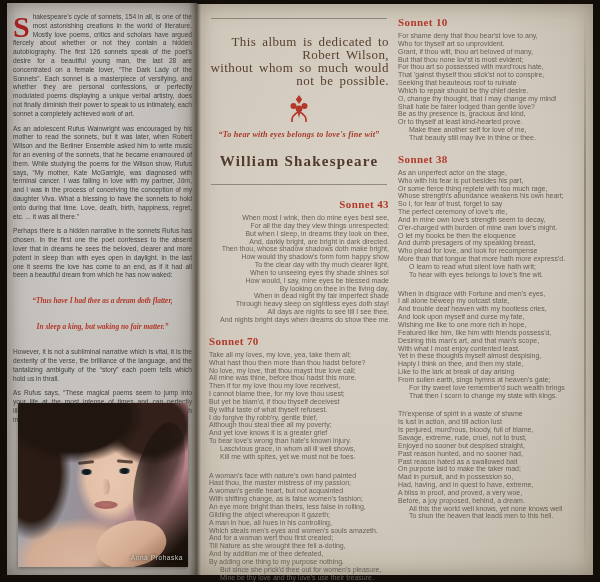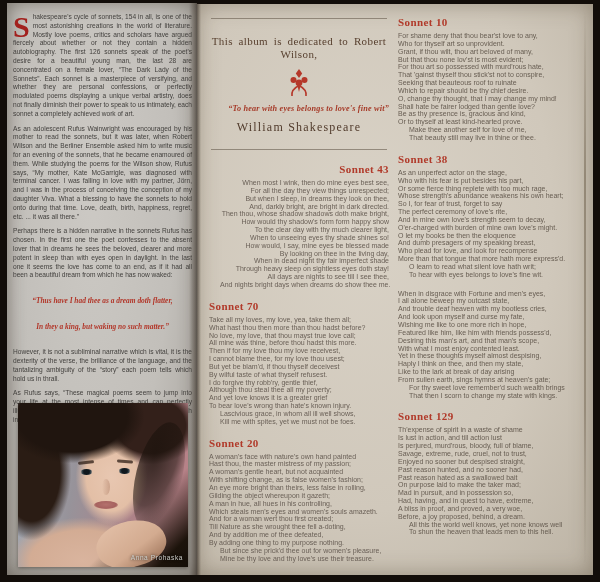--- a/index.html
+++ b/index.html
@@ -56,48 +56,48 @@
     transform:rotate(14deg);
     background:radial-gradient(ellipse at 30% 30%,rgba(30,20,14,.85) 0%,rgba(30,20,14,.55) 50%,rgba(30,20,14,0) 75%);}
   .photo-caption{position:absolute;right:5px;bottom:6px;font-size:6.5px;letter-spacing:.6px;
     color:#cfd0cc;text-shadow:0 0 3px rgba(0,0,0,.9);}
   
   .col-mid{position:absolute;left:12px;top:10px;width:180px;}
   .col-right{position:absolute;left:201px;top:12px;width:184px;}
   .hairline{height:1px;background:rgba(110,100,86,.65);border:0;margin:0;}
   .hl-top{margin:4px 2px 16px 2px;}
   .hl-bot{margin:14px 2px 0 2px;}
-  .dedication{font-family:"Liberation Serif",serif;color:#58402f;font-size:11px;
-    line-height:13px;text-align:center;letter-spacing:.4px;word-spacing:2.5px;}
+  .dedication{font-family:"Liberation Serif",serif;color:#58402f;font-size:13px;
+    line-height:13px;text-align:right;letter-spacing:.4px;word-spacing:2.5px;}
   .ornament{display:block;margin:7px auto 6px auto;width:26px;height:30px;}
   .shakes-quote{font-family:"Liberation Serif",serif;font-style:italic;font-weight:bold;
-    color:#a63a28;font-size:8.2px;text-align:right;margin-top:5px;letter-spacing:.2px;}
-  .shakes-author{font-family:"Liberation Serif",serif;font-weight:normal;color:#503a2b;
-    font-size:12px;text-align:center;letter-spacing:1.2px;margin-top:7px;}
+    color:#a63a28;font-size:8.2px;text-align:center;margin-top:5px;letter-spacing:.2px;}
+  .shakes-author{font-family:"Liberation Serif",serif;font-weight:bold;color:#503a2b;
+    font-size:15px;text-align:center;letter-spacing:1.2px;margin-top:14px;}
   .sonnet{margin:0 0 11px 0;}
   #mid-sonnets .sonnet:first-child{margin-top:13px;text-align:right;}
   .sonnet h3{font-family:"Liberation Serif",serif;font-weight:bold;color:#b13a2a;
     font-size:11px;margin:0 0 4px 0;letter-spacing:.4px;}
   .sline{margin:0;font-size:7px;line-height:7.85px;color:#6a6057;white-space:nowrap;}
   .col-right .sline{color:#675d52;}
   .sline.indent{padding-left:11px;}
 </style>
 </head>
 <body>
 
 <div class="stage">
 
   <div class="left-panel">
     <div class="essay">
       <p><span class="dropcap">S</span><span>hakespeare's cycle of sonnets, 154 in all, is one of the most astonishing creations in the world of literature. Mostly love poems, critics and scholars have argued fiercely about whether or not they contain a hidden autobiography. The first 126 sonnets speak of the poet's desire for a beautiful young man, the last 28 are concentrated on a female lover, “The Dark Lady of the Sonnets”. Each sonnet is a masterpiece of versifying, and whether they are personal confessions, or perfectly modulated poems displaying a unique verbal artistry, does not finally diminish their power to speak to us intimately, each sonnet a completely achieved work of art.</span></p>
       <p>As an adolescent Rufus Wainwright was encouraged by his mother to read the sonnets, but it was later, when Robert Wilson and the Berliner Ensemble asked him to write music for an evening of the sonnets, that he became enamoured of them. While studying the poems for the Wilson show, Rufus says, “My mother, Kate McGarrigle, was diagnosed with terminal cancer. I was falling in love with my partner, Jörn, and I was in the process of conceiving the conception of my daughter Viva. What a blessing to have the sonnets to hold onto during that time. Love, death, birth, happiness, regret, etc. ... it was all there.”</p>
       <p>Perhaps there is a hidden narrative in the sonnets Rufus has chosen. In the first one the poet confesses to the absent lover that in dreams he sees the beloved, clearer and more potent in sleep than with eyes open in daylight. In the last one it seems the love has come to an end, as if it had all been a beautiful dream from which he has now waked:</p>
       <div class="lquote">
         <div>“Thus have I had thee as a dream doth flatter,</div>
-        <div>In they a king, but waking no such matter.”</div>
+        <div>In sleep a king, but waking no fair matter.”</div>
       </div>
       <p>However, it is not a subliminal narrative which is vital, it is the dexterity of the verse, the brilliance of the language, and the tantalizing ambiguity of the “story” each poem tells which hold us in thrall.</p>
       <p>As Rufus says, “These magical poems seem to jump into your life at the most intense of times and can perfectly illustrate, hundreds of years later, what you are going through in the present.”</p>
       <div class="attribution">– Peter Eyre</div>
     </div>
 
     <div class="photo">
       <div class="hairwisp"></div>
       <div class="brow l"></div>
       <div class="brow r"></div>
@@ -109,20 +109,21 @@
       <div class="photo-caption">Anna Prohaska</div>
     </div>
   </div>
 
   <div class="right-panel">
 
     <div class="col-mid">
       <hr class="hairline hl-top">
       <div class="dedication">
         <div>This album is dedicated to Robert Wilson,</div>
+        <div>without whom so much would not be possible.</div>
       </div>
       <svg class="ornament" viewBox="0 0 26 30">
         <g fill="#b5372a" stroke="#b5372a">
           <path d="M13 1 L16.2 5.5 L13 10 L9.8 5.5 Z" stroke="none"></path>
           <circle cx="7.5" cy="12" r="3" stroke="none"></circle>
           <circle cx="18.5" cy="12" r="3" stroke="none"></circle>
           <circle cx="13" cy="14.8" r="3.4" stroke="none"></circle>
           <path d="M13 17.5 Q 5 21.5 6 28" fill="none" stroke-width="1.6"></path>
           <path d="M13 17.5 Q 21 21.5 20 28" fill="none" stroke-width="1.6"></path>
           <path d="M11.5 18 L14.5 18 L13 24 Z" stroke="none"></path>
@@ -160,21 +161,20 @@
             <p class="sline">But yet be blam'd, if thou thyself deceivest</p>
             <p class="sline">By wilful taste of what thyself refusest.</p>
             <p class="sline">I do forgive thy robb'ry, gentle thief,</p>
             <p class="sline">Although thou steal thee all my poverty;</p>
             <p class="sline">And yet love knows it is a greater grief</p>
             <p class="sline">To bear love's wrong than hate's known injury.</p>
             <p class="sline indent">Lascivious grace, in whom all ill well shows,</p>
             <p class="sline indent">Kill me with spites, yet we must not be foes.</p>
           </section>
           <section class="sonnet">
-            <h3>Sonnet 20</h3>
             <p class="sline">A woman's face with nature's own hand painted</p>
             <p class="sline">Hast thou, the master mistress of my passion;</p>
             <p class="sline">A woman's gentle heart, but not acquainted</p>
             <p class="sline">With shifting change, as is false women's fashion;</p>
             <p class="sline">An eye more bright than theirs, less false in rolling,</p>
             <p class="sline">Gilding the object whereupon it gazeth;</p>
             <p class="sline">A man in hue, all hues in his controlling,</p>
             <p class="sline">Which steals men's eyes and women's souls amazeth.</p>
             <p class="sline">And for a woman wert thou first created;</p>
             <p class="sline">Till Nature as she wrought thee fell a-doting,</p>
@@ -232,21 +232,20 @@
             <p class="sline">Desiring this man's art, and that man's scope,</p>
             <p class="sline">With what I most enjoy contented least.</p>
             <p class="sline">Yet in these thoughts myself almost despising,</p>
             <p class="sline">Haply I think on thee, and then my state,</p>
             <p class="sline">Like to the lark at break of day arising</p>
             <p class="sline">From sullen earth, sings hymns at heaven's gate;</p>
             <p class="sline indent">For thy sweet love remember'd such wealth brings</p>
             <p class="sline indent">That then I scorn to change my state with kings.</p>
           </section>
           <section class="sonnet">
-            <h3>Sonnet 129</h3>
             <p class="sline">Th'expense of spirit in a waste of shame</p>
             <p class="sline">Is lust in action, and till action lust</p>
             <p class="sline">Is perjured, murd'rous, bloody, full of blame,</p>
             <p class="sline">Savage, extreme, rude, cruel, not to trust,</p>
             <p class="sline">Enjoyed no sooner but despised straight,</p>
             <p class="sline">Past reason hunted, and no sooner had,</p>
             <p class="sline">Past reason hated as a swallowed bait</p>
             <p class="sline">On purpose laid to make the taker mad;</p>
             <p class="sline">Mad in pursuit, and in possession so,</p>
             <p class="sline">Had, having, and in quest to have, extreme,</p>

